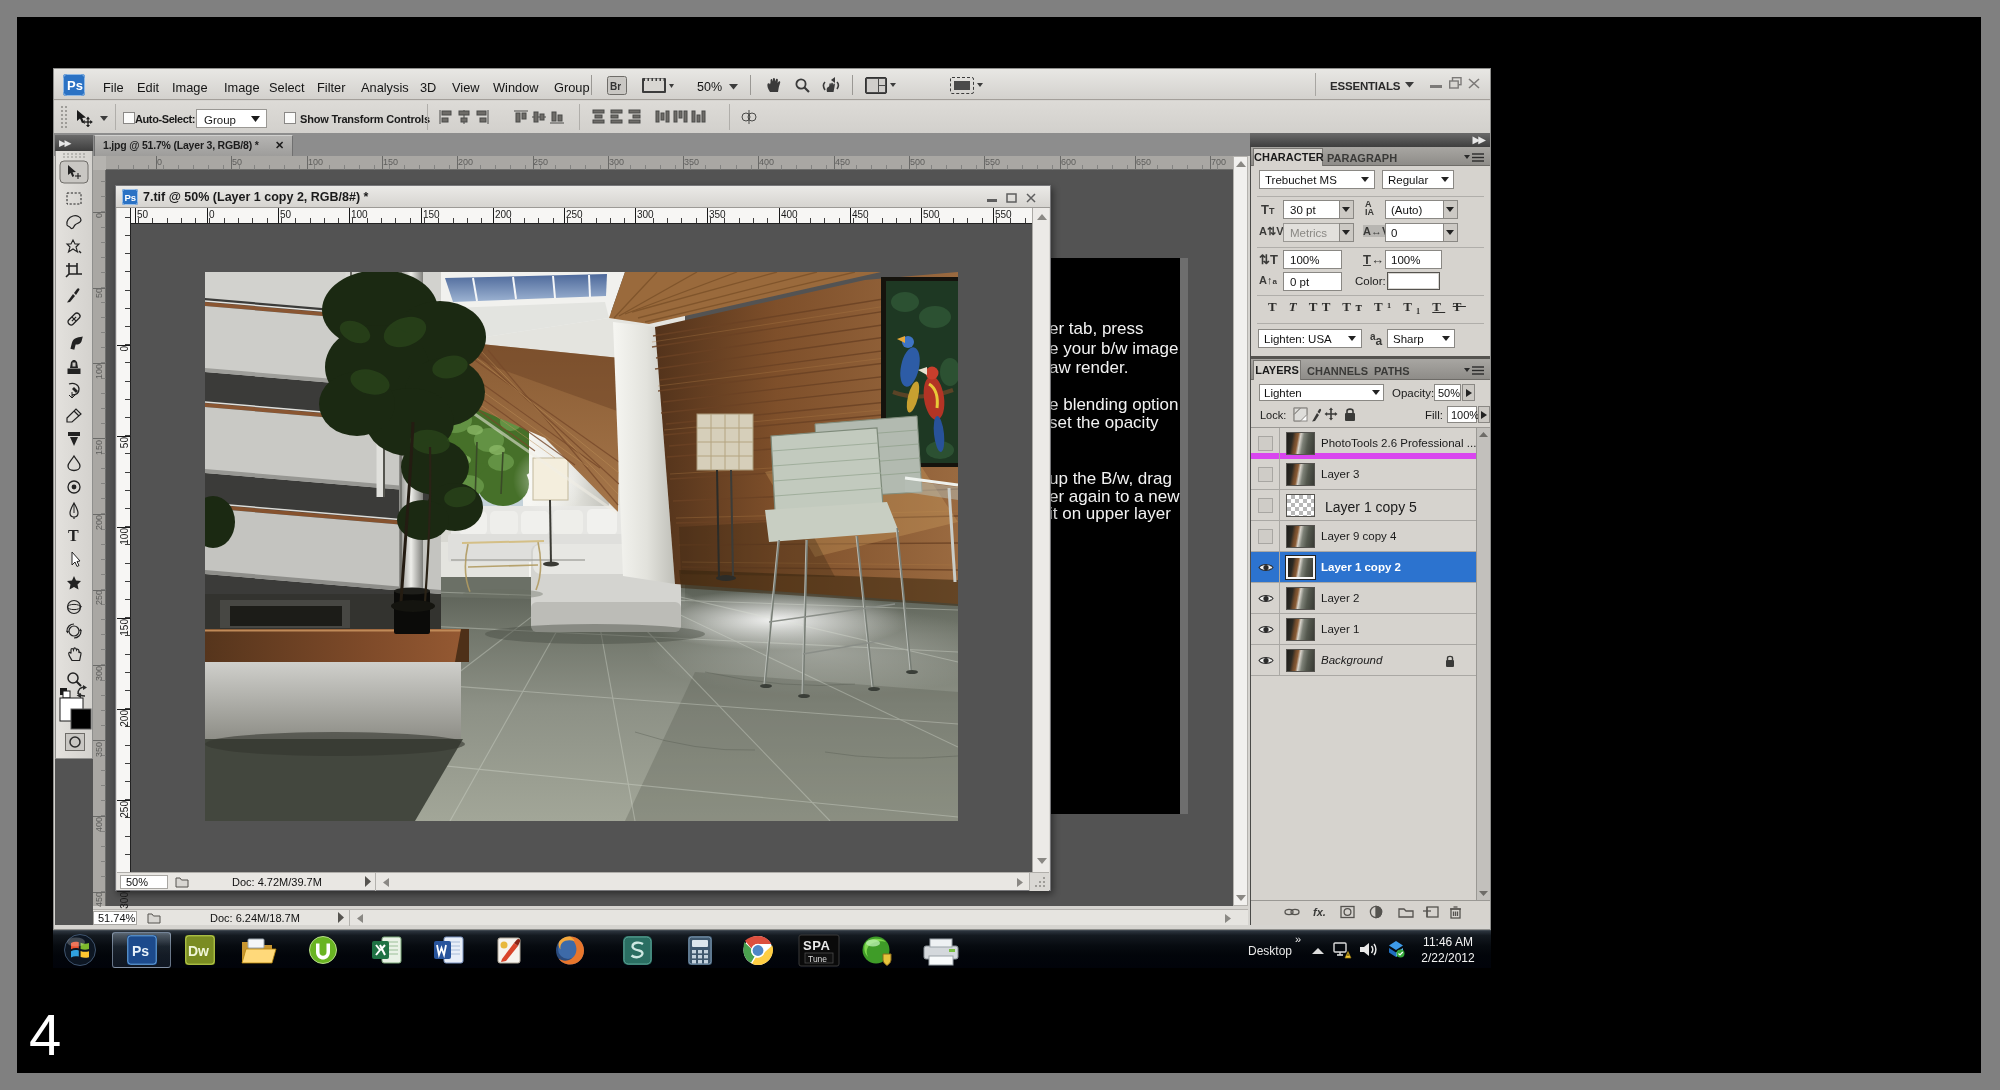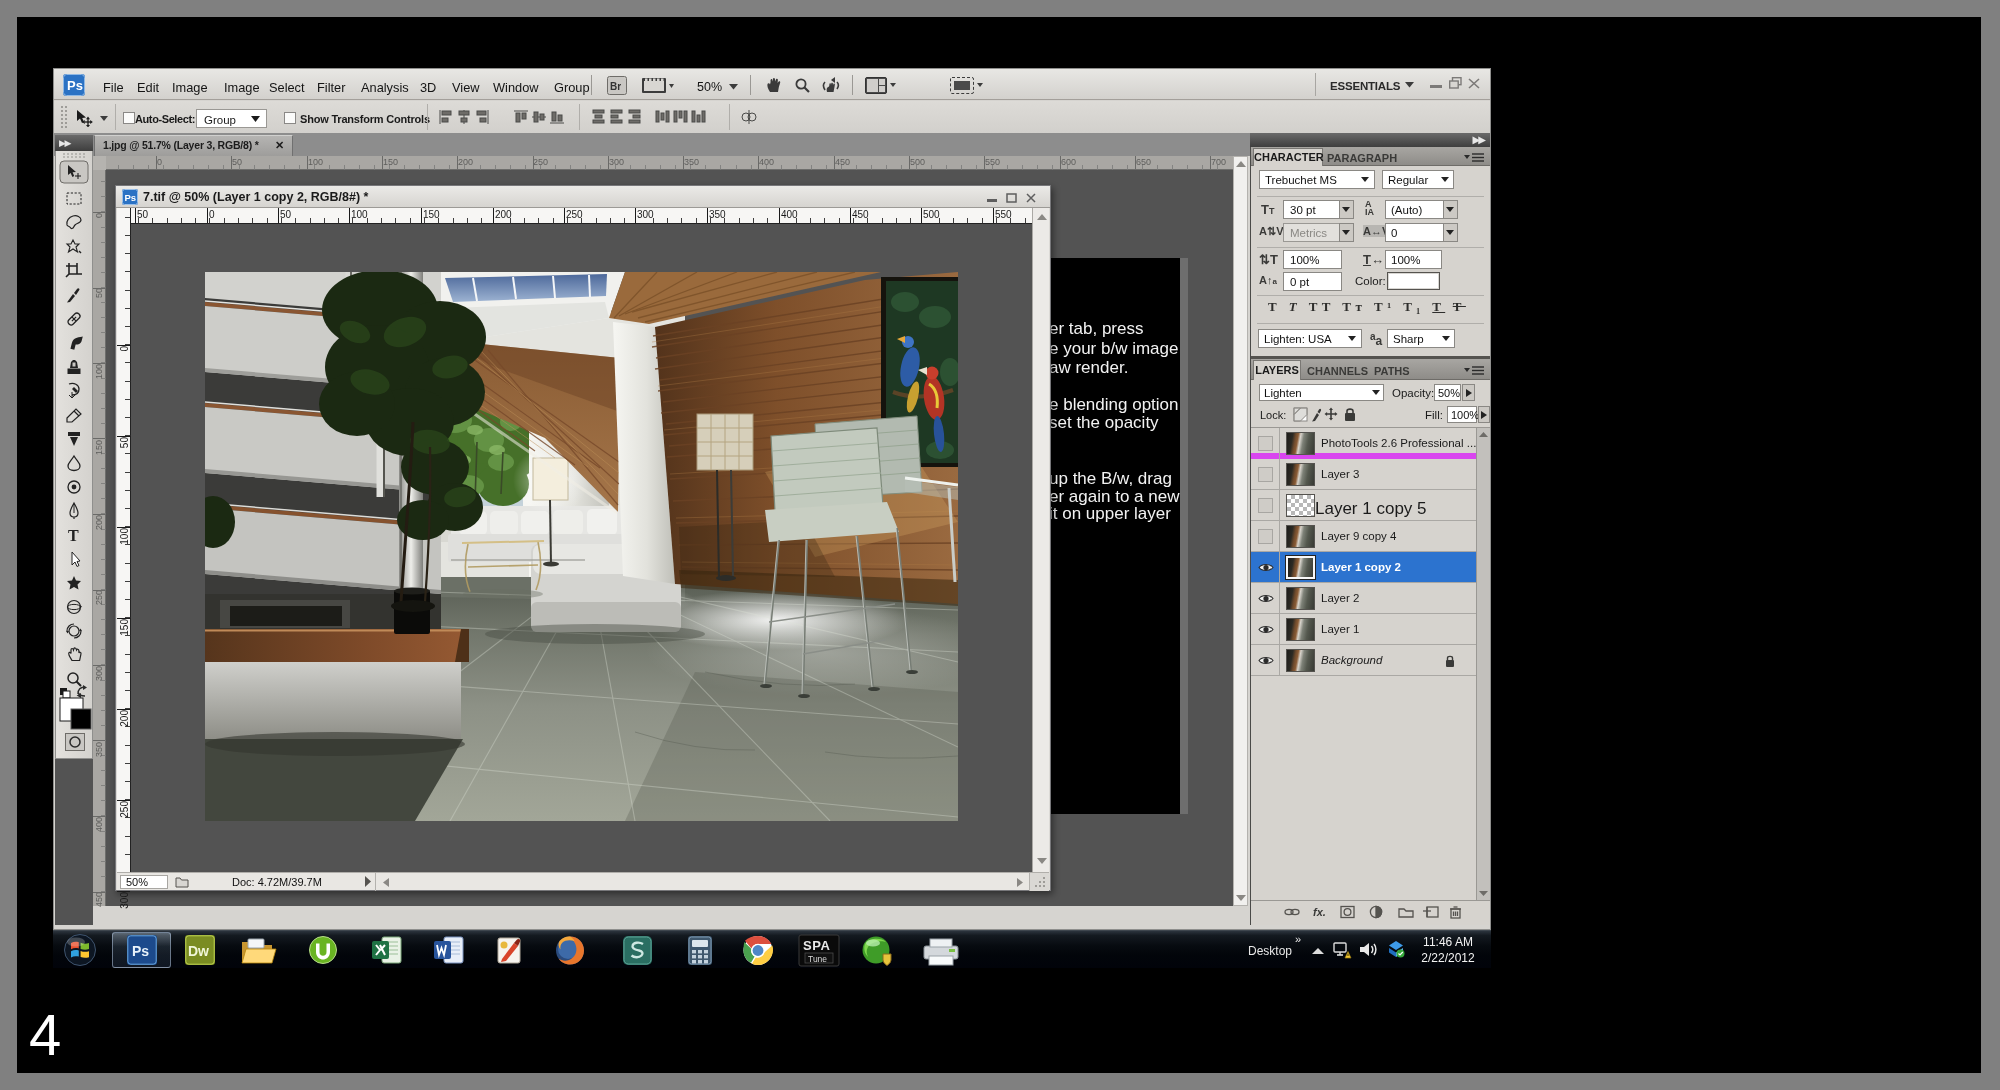--- a/index.html
+++ b/index.html
@@ -454,20 +454,37 @@
   </div>
   <div class="abs" style="left:55px;top:759px;width:38px;height:166px;background:#535353"></div>
   <div id="mscroll-v">
     <svg class="abs" style="left:2px;top:4px" width="10" height="7">
         <path d="M5 0 L10 6 L0 6 Z" fill="#8a8884"></path>
       </svg>
     <svg class="abs" style="left:2px;top:738px" width="10" height="7">
         <path d="M0 0 L10 0 L5 6 Z" fill="#8a8884"></path>
       </svg>
   </div>
+  <div id="mstatus">
+    <div class="abs" style="left:0px;top:1px;width:44px;height:14px;background:#fff;border:1px solid #a8a6a2;font-size:11px;padding-left:4px;color:#111">51.74%</div>
+    <svg class="abs" style="left:54px;top:2px" width="14" height="12" viewBox="0 0 14 12">
+        <path d="M1 2 L5 2 L6.5 4 L13 4 L13 11 L1 11 Z" fill="#d8d6d2" stroke="#55534f"></path>
+      </svg>
+    <div class="abs" style="left:117px;top:2px;font-size:11px;color:#111">Doc: 6.24M/18.7M</div>
+    <svg class="abs" style="left:244px;top:2px" width="8" height="11">
+        <path d="M1 0 L7 5.5 L1 11 Z" fill="#55534f"></path>
+      </svg>
+    <div class="abs" style="left:256px;top:0;width:1px;height:16px;background:#b4b2ae"></div>
+    <svg class="abs" style="left:264px;top:4px" width="6" height="9">
+        <path d="M6 0 L0 4.5 L6 9 Z" fill="#8a8884"></path>
+      </svg>
+    <svg class="abs" style="left:1132px;top:4px" width="6" height="9">
+        <path d="M0 0 L6 4.5 L0 9 Z" fill="#8a8884"></path>
+      </svg>
+  </div>
   <div class="bptext" style="top:319px">er tab, press</div>
   <div class="bptext" style="top:339px">e your b/w image</div>
   <div class="bptext" style="top:358px">aw render.</div>
   <div class="bptext" style="top:395px">e blending option</div>
   <div class="bptext" style="top:413px">set the opacity</div>
   <div class="bptext" style="top:469px">up the B/w, drag</div>
   <div class="bptext" style="top:487px">er again to a new</div>
   <div class="bptext" style="top:504px">it on upper layer</div>
   <div id="dock">
     <div class="abs" style="left:0;top:0;width:239px;height:19px;background:linear-gradient(#a8a6a2,#8e8c88);border-bottom:1px solid #6e6c68"></div>
@@ -615,21 +632,21 @@
      <div class="abs" style="left:0;top:31px;width:225px;height:31px;border-bottom:1px solid #aaa8a4">
           <div class="abs" style="left:7px;top:8px;width:15px;height:15px;background:#cfccc7;border:1px solid #a8a6a2"></div>
           <div class="abs" style="left:28px;top:0;width:1px;height:31px;background:#aaa8a4"></div>
           <div class="abs" style="left:35px;top:4px;width:29px;height:23px;background:linear-gradient(100deg,#1d1c19 0%,#2c2a24 20%,#6e4a2c 30%,#8a5c36 38%,#d8d4cc 46%,#7e8278 57%,#54584e 74%,#383a34 100%);border:1px solid #55534f;"></div>
           <div class="abs" style="left:70px;top:9px;font-size:11.5px;color:#1a1a1a;white-space:nowrap">Layer 3</div>
         </div>
      <div class="abs" style="left:0;top:62px;width:225px;height:31px;border-bottom:1px solid #aaa8a4">
           <div class="abs" style="left:7px;top:8px;width:15px;height:15px;background:#cfccc7;border:1px solid #a8a6a2"></div>
           <div class="abs" style="left:28px;top:0;width:1px;height:31px;background:#aaa8a4"></div>
           <div class="abs" style="left:35px;top:4px;width:29px;height:23px;background-image:linear-gradient(45deg,#b8b8b8 25%,transparent 25%,transparent 75%,#b8b8b8 75%),linear-gradient(45deg,#b8b8b8 25%,#ffffff 25%,#ffffff 75%,#b8b8b8 75%);background-size:8px 8px;background-position:0 0,4px 4px;background-color:#fff;border:1px solid #55534f;"></div>
-          <div class="abs" style="left:64px;top:9px;font-size:17px;color:#1a1a1a;white-space:nowrap">Layer 1 copy 5</div>
+          <div class="abs" style="left:74px;top:9px;font-size:14px;color:#1a1a1a;white-space:nowrap">Layer 1 copy 5</div>
         </div>
      <div class="abs" style="left:0;top:93px;width:225px;height:31px;border-bottom:1px solid #aaa8a4">
           <div class="abs" style="left:7px;top:8px;width:15px;height:15px;background:#cfccc7;border:1px solid #a8a6a2"></div>
           <div class="abs" style="left:28px;top:0;width:1px;height:31px;background:#aaa8a4"></div>
           <div class="abs" style="left:35px;top:4px;width:29px;height:23px;background:linear-gradient(100deg,#1d1c19 0%,#2c2a24 20%,#6e4a2c 30%,#8a5c36 38%,#d8d4cc 46%,#7e8278 57%,#54584e 74%,#383a34 100%);border:1px solid #55534f;"></div>
           <div class="abs" style="left:70px;top:9px;font-size:11.5px;color:#1a1a1a;white-space:nowrap">Layer 9 copy 4</div>
         </div>
      <div class="abs" style="left:0;top:124px;width:225px;height:31px;background:#2c73cf;border-bottom:1px solid #aaa8a4">
           <svg class="abs" style="left:7px;top:10px" width="16" height="11" viewBox="0 0 16 11">
             <path d="M1 5.5 C4 1.5 12 1.5 15 5.5 C12 9.5 4 9.5 1 5.5 Z" fill="#f2f2f0" stroke="#2a2a2a" stroke-width="1.1"></path>

